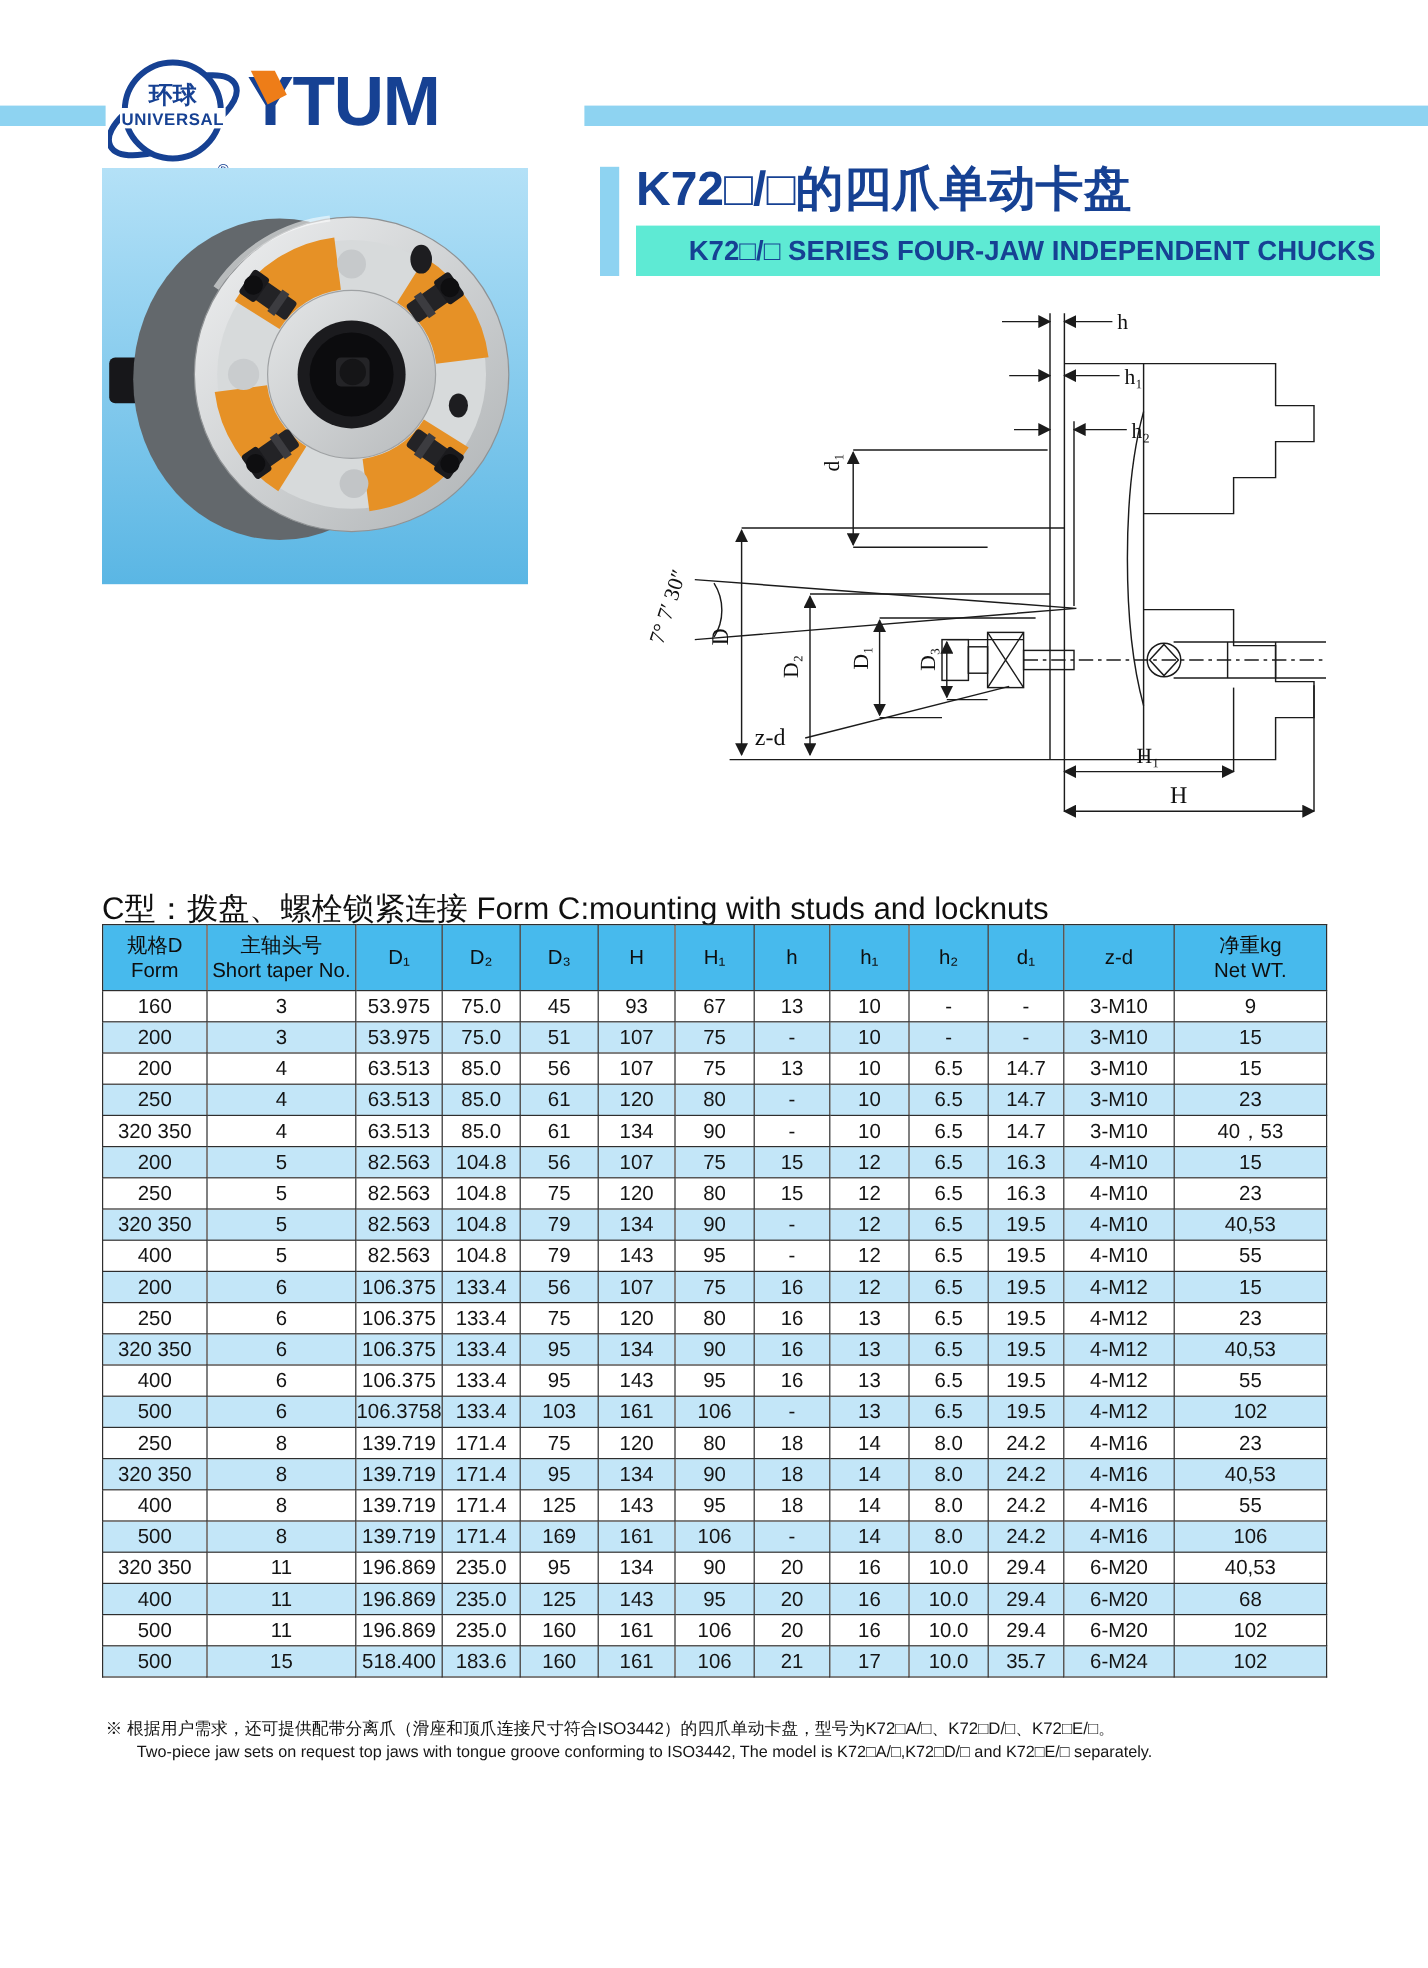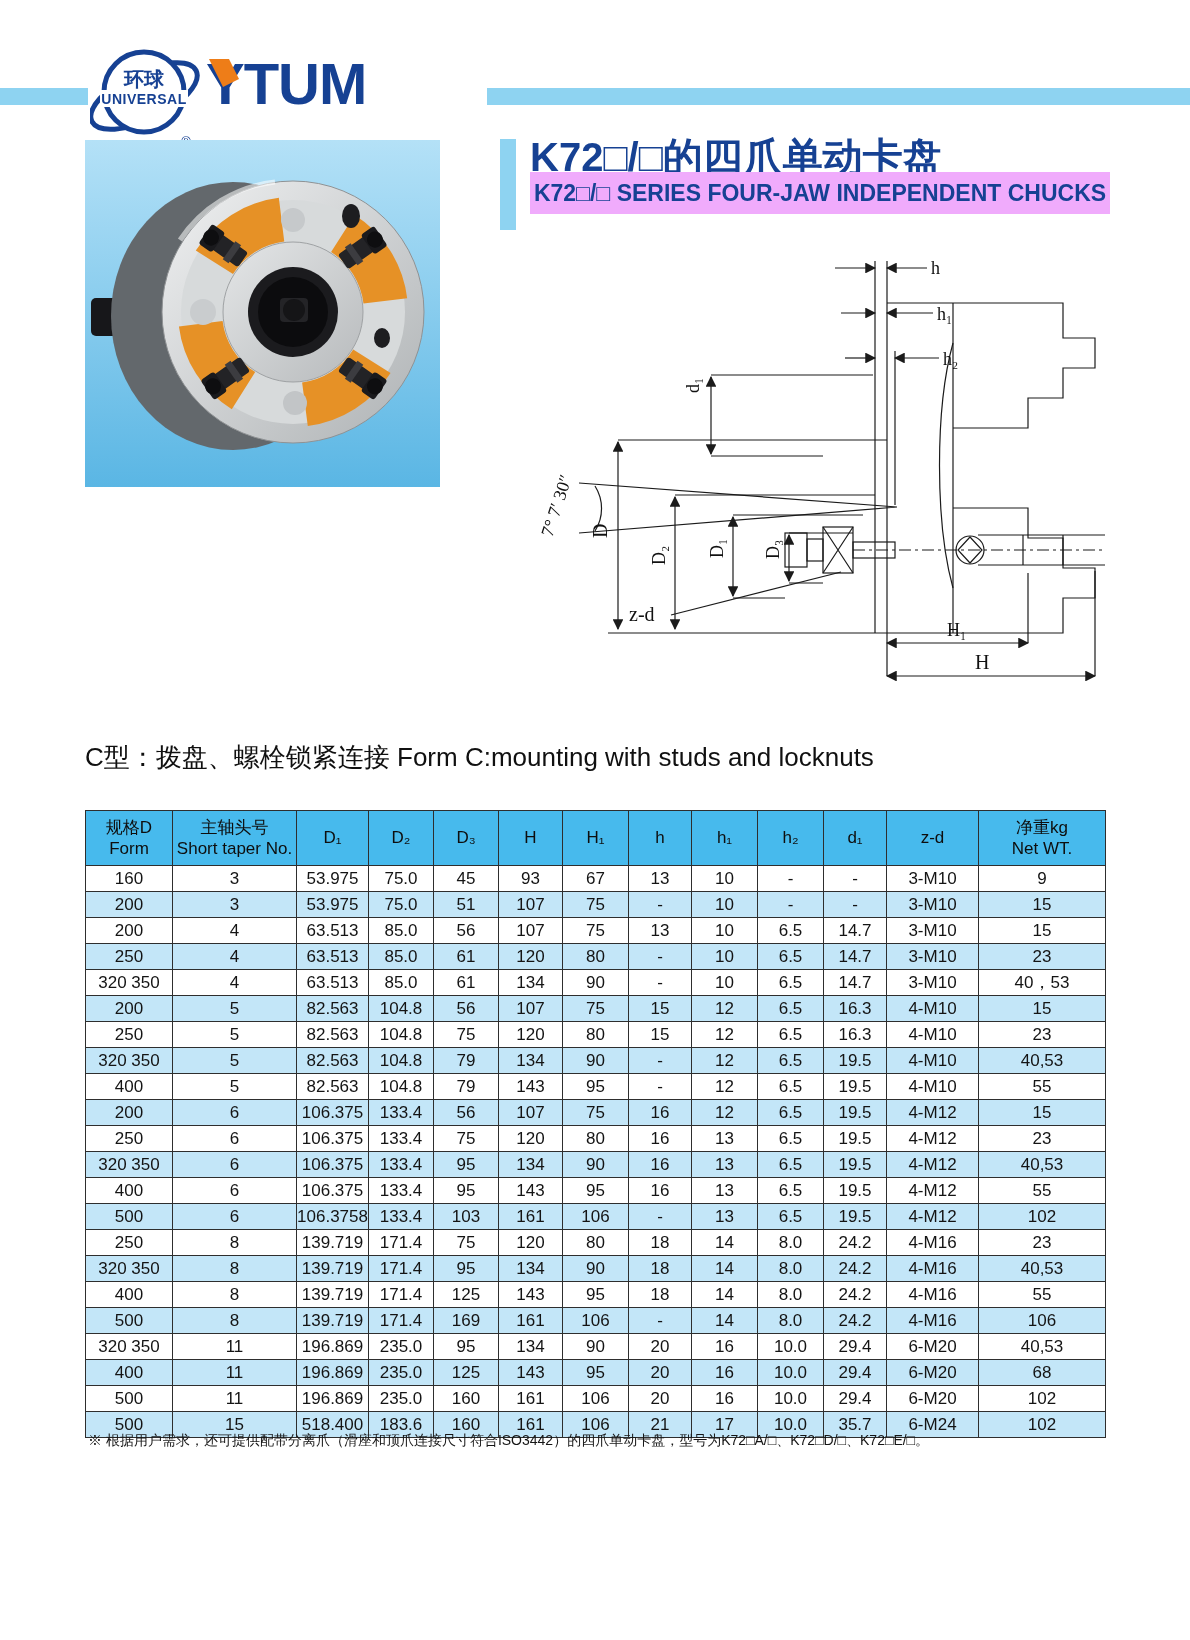--- a/index.html
+++ b/index.html
@@ -6,24 +6,24 @@
   body{width:1190px;height:1640px;position:relative;font-family:"Liberation Sans",sans-serif;color:#111;}
   .abs{position:absolute;}
   .bar{position:absolute;background:#8ed3f1;height:17px;}
   #bar-left{left:0;top:88px;width:88px;}
   #bar-right{left:487px;top:88px;width:703px;}
   #logo-globe{left:90px;top:38px;width:110px;height:120px;}
   #logo-wordmark{left:206px;top:52px;width:260px;height:66px;}
   #product-photo{left:85px;top:140px;width:355px;height:347px;}
   #title-accent{left:500px;top:139px;width:16px;height:91px;background:#8ed3f1;}
   #page-title{left:530px;top:130px;width:582px;font-size:40px;font-weight:bold;color:#164193;letter-spacing:0px;white-space:nowrap;}
-  #title-banner{left:530px;top:172px;width:580px;height:42px;background:#f0abfc;color:#164193;font-weight:bold;font-size:23px;display:flex;align-items:center;justify-content:center;white-space:nowrap;}
+  #title-banner{left:530px;top:188px;width:580px;height:42px;background:#5eead4;color:#164193;font-weight:bold;font-size:23px;display:flex;align-items:center;justify-content:center;white-space:nowrap;padding-left:40px;}
   #tech-drawing{left:523px;top:243px;width:587px;height:450px;}
   #table-caption{left:85px;top:740px;font-size:26px;color:#101010;white-space:nowrap;}
-  #spec-table{position:absolute;left:85px;top:770px;width:1020px;border-collapse:collapse;table-layout:fixed;font-size:17px;margin-top:40px;}
+  #spec-table{position:absolute;left:85px;top:770px;width:1020px;border-collapse:collapse;table-layout:fixed;font-size:17px;}
   #spec-table th,#spec-table td{border:1.6px solid #2e2e2e;text-align:center;vertical-align:middle;padding:0;overflow:hidden;}
   #spec-table thead th{background:#47baed;font-weight:normal;height:54px;font-size:17px;line-height:1.25;color:#0e0e0e;}
   #spec-table tbody td{height:25px;color:#141414;}
   #spec-table tbody tr:nth-child(even){background:#c3e6f8;}
   #footnotes{left:88px;top:1430px;width:1020px;font-size:14px;line-height:1.45;color:#151515;}
   #footnote-en{padding-left:26px;font-size:13.5px;}
   .drawtext{font-family:"Liberation Serif",serif;font-size:18px;fill:#111;}
   .drawtext-big{font-family:"Liberation Serif",serif;font-size:20px;fill:#111;}
 </style>
 </head>
@@ -580,15 +580,16 @@
           <td>10.0</td>
           <td>35.7</td>
           <td>6-M24</td>
           <td>102</td>
         </tr>
       </tbody>
   </table>
 
   <div class="abs" id="footnotes">
     <div id="footnote-zh">※ 根据用户需求，还可提供配带分离爪（滑座和顶爪连接尺寸符合ISO3442）的四爪单动卡盘，型号为K72□A/□、K72□D/□、K72□E/□。</div>
+    <div id="footnote-en">Two-piece jaw sets on request top jaws with tongue groove conforming to ISO3442, The model is K72□A/□,K72□D/□ and K72□E/□ separately.</div>
   </div>
 
 </div>
 
 </body></html>

